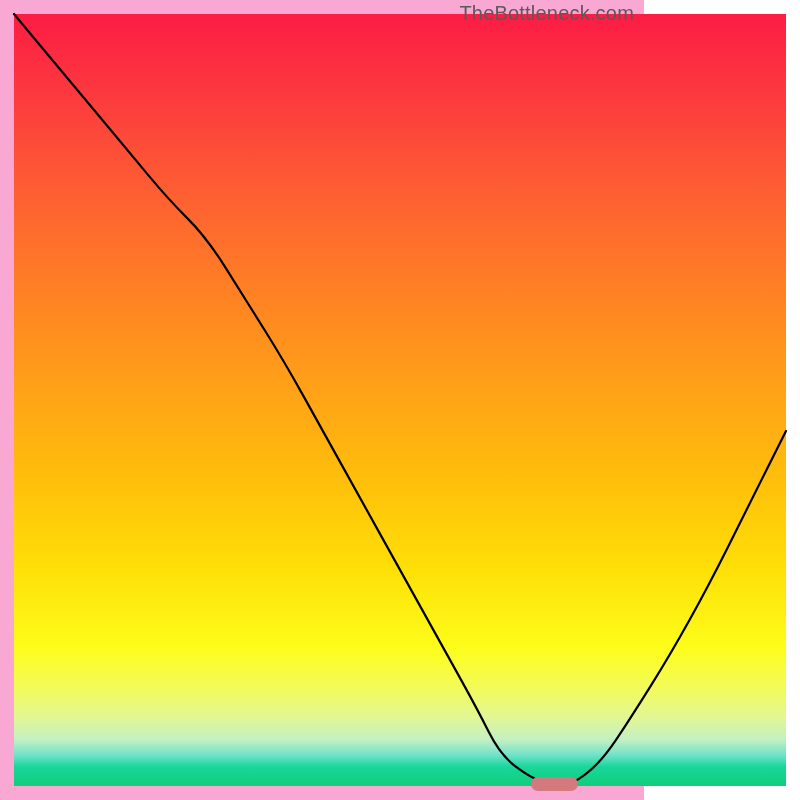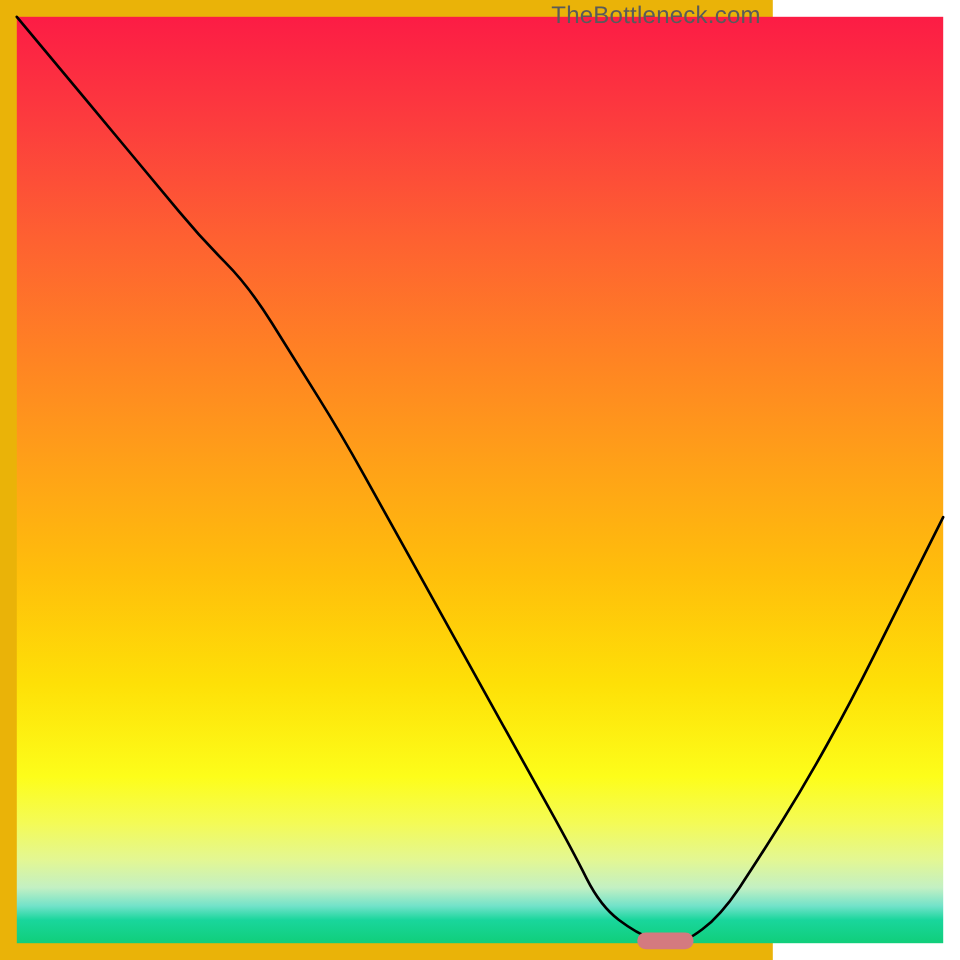--- a/index.html
+++ b/index.html
@@ -7,21 +7,21 @@
     padding: 0;
     width: 800px;
     height: 800px;
     overflow: hidden;
     font-family: Arial, Helvetica, sans-serif;
   }
   .chart-wrap {
     position: relative;
     width: 644px;
     height: 800px;
-    background: #eab308;
+    background: #f9a8d4;
   }
   .gradient-bg {
     position: absolute;
     left: 14px;
     top: 14px;
     width: 772px;
     height: 772px;
     background: linear-gradient(to bottom,
       #fc1c45 0%,
       #fc3e3d 12%,

